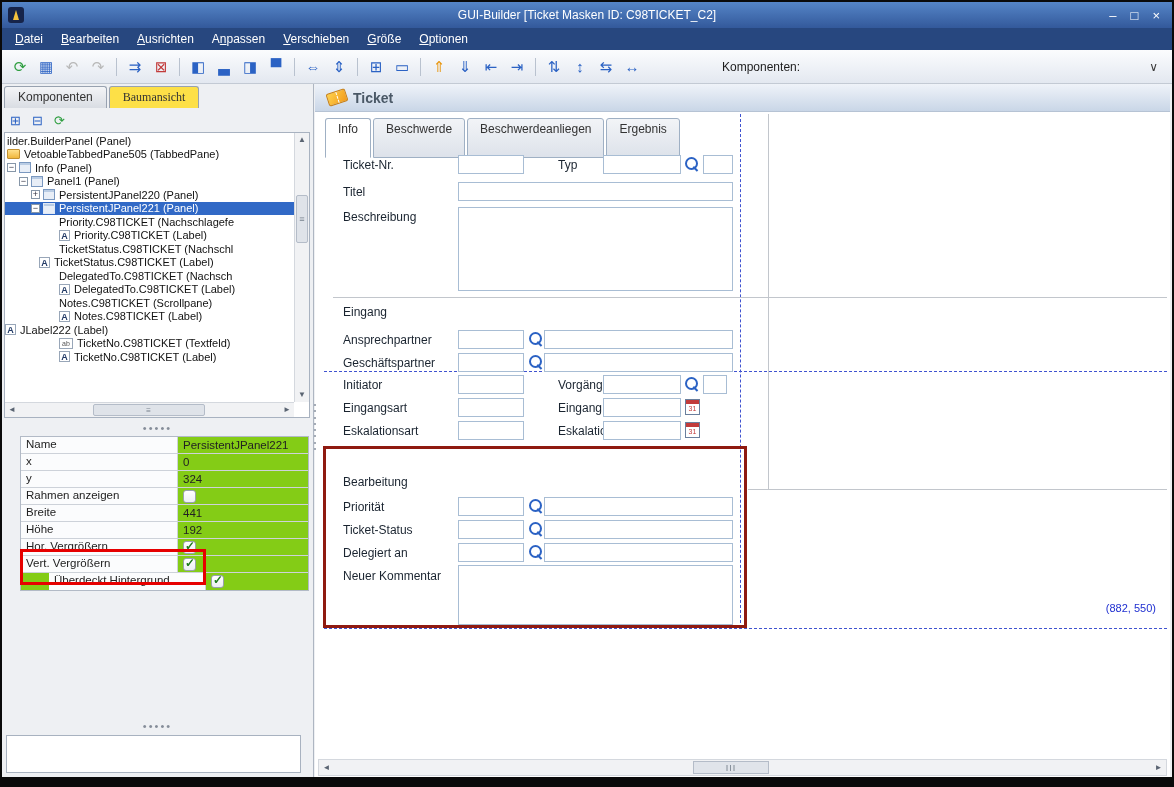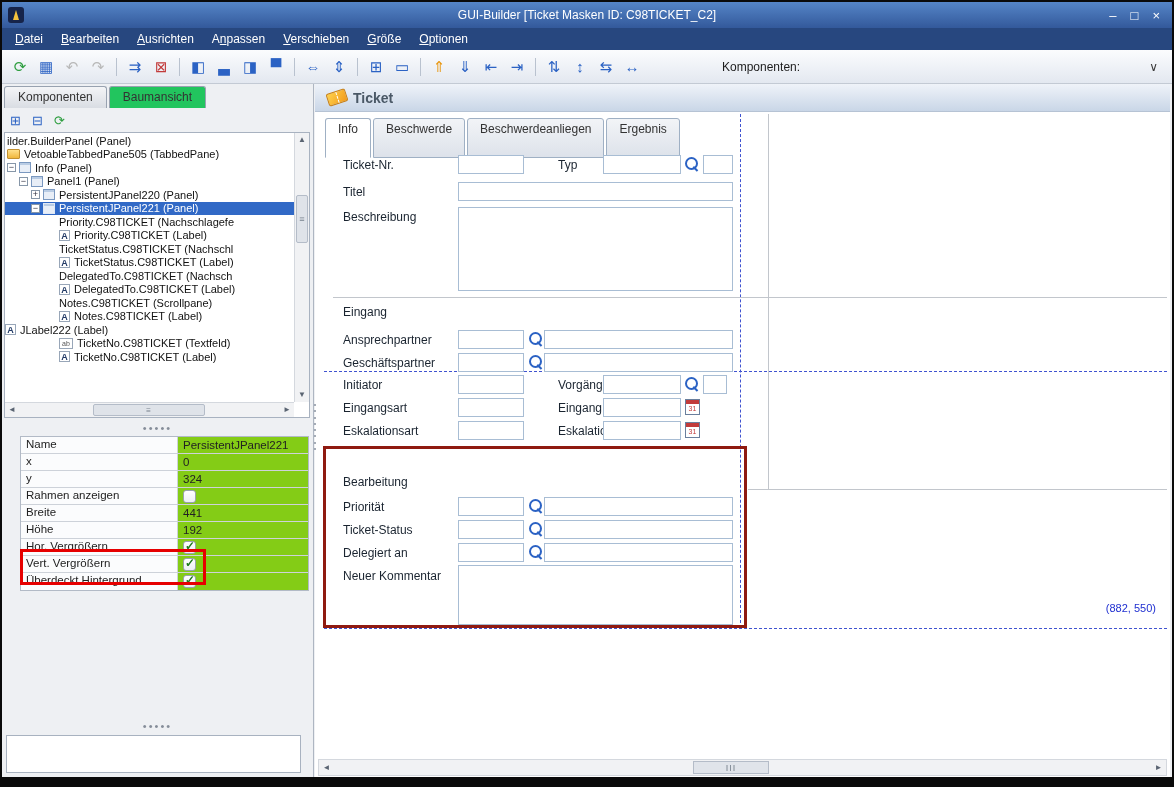--- a/index.html
+++ b/index.html
@@ -26,21 +26,21 @@
   .tb-glyph{font-size:15px;line-height:1;}
   .tbtn.sep{width:9px;position:relative;}
   .tbtn.sep::after{content:"";position:absolute;left:4px;top:3px;bottom:3px;width:1px;background:#b9c2cf;}
   .komp-label{margin-left:78px;color:#1d1d1d;white-space:nowrap;}
   .tb-chevron{margin-left:auto;margin-right:8px;color:#3b3b3b;font-size:12px;}
 
   
   .left-panel{position:absolute;left:0;top:82px;width:312px;bottom:0;background:#eef0f3;border-right:1px solid #aeb6c2;}
   .lp-tabs{position:absolute;left:2px;top:2px;height:22px;display:flex;}
   .lp-tab{padding:3px 13px;background:linear-gradient(#f4f5f7,#d9dde3);border:1px solid #98a2b0;border-bottom:none;border-radius:3px 3px 0 0;margin-right:2px;color:#333;white-space:nowrap;}
-  .lp-tab.active{background:#22c55e;}
+  .lp-tab.active{background:#fde047;font-family:Liberation Serif, serif;}
   .tree-toolbar{position:absolute;left:5px;top:27px;height:18px;display:flex;gap:5px;align-items:center;}
   .tt-btn{width:17px;height:16px;display:inline-flex;align-items:center;justify-content:center;font-size:13px;}
 
   .tree-wrap{position:absolute;left:2px;right:3px;top:48px;height:286px;background:#fff;border:1px solid #a8b2c0;}
   .tree-rows{position:absolute;left:0;top:1px;right:15px;bottom:15px;overflow:hidden;}
   .tree-row{height:13.5px;display:flex;align-items:center;white-space:nowrap;font-size:11px;color:#111;}
   .expander{display:none;width:9px;height:9px;border:1px solid #8696a8;background:#fff;color:#334;font-size:9px;line-height:7px;text-align:center;margin-right:3px;flex:none;}
   .tree-row[data-expander] .expander{display:inline-block;}
   .tree-row[data-expander="minus"] .expander::before{content:"−";}
   .tree-row[data-expander="plus"] .expander::before{content:"+";}
@@ -64,21 +64,21 @@
   .tree-hscroll .left{left:0;} .tree-hscroll .right{right:0;}
   .tree-vthumb{position:absolute;left:1px;right:1px;top:62px;height:48px;background:#dfe3e9;border:1px solid #b4bcc8;border-radius:2px;color:#78828e;font-size:9px;text-align:center;line-height:46px;}
   .tree-hthumb{position:absolute;top:1px;bottom:1px;left:88px;width:112px;background:#dfe3e9;border:1px solid #b4bcc8;border-radius:2px;color:#78828e;font-size:8px;text-align:center;line-height:11px;letter-spacing:1px;}
 
   .splitter-dots{position:absolute;left:0;right:0;text-align:center;color:#858d99;font-size:11px;letter-spacing:2px;height:10px;line-height:9px;}
   .splitter-dots.top{top:340px;}
   .splitter-dots.bottom{top:638px;}
 
   .prop-table{position:absolute;left:18px;right:4px;top:352px;background:#84cc16;border:1px solid #b2bac6;}
   .prop-row{display:flex;height:17px;border-bottom:1px solid #cdd2d9;position:relative;font-size:11.5px;}
-  .prop-row:last-child{border-bottom:none;}
+  .prop-row:last-child{border-bottom:none;padding-left:28px;}
   .prop-label{width:157px;border-right:1px solid #cdd2d9;padding:1px 5px;background:#fbfcfd;overflow:hidden;white-space:nowrap;}
   .prop-value{flex:1;padding:1px 5px;display:flex;align-items:center;overflow:hidden;white-space:nowrap;}
   .prop-row:not([data-type="checkbox"]) .prop-check{display:none;}
   .prop-check{width:13px;height:13px;border:1px solid #9aa2ad;border-radius:3px;background:linear-gradient(#ffffff,#eceff3);position:relative;}
   .prop-row.checked .prop-check::after{content:"✓";position:absolute;left:1px;top:-3px;color:#1d7a1d;font-weight:bold;font-size:12px;}
   .prop-row.highlighted::after{content:"";position:absolute;left:-1px;top:-7px;width:180px;height:30px;border:3px solid var(--red-bright);z-index:5;pointer-events:none;}
 
   .palette-box{position:absolute;left:4px;right:12px;top:651px;height:38px;background:#fff;border:1px solid #a8b2c0;}
 
   .vsplit{position:absolute;left:309px;top:402px;width:7px;height:46px;display:flex;flex-direction:column;align-items:center;justify-content:space-between;z-index:2;}
@@ -338,21 +338,21 @@
 
             <span class="node-icon"></span>
             <span class="tlabel">Priority.C98TICKET (Label)</span>
           </div>
 
           <div class="tree-row" style="padding-left: 54px;">
 
             <span class="tlabel">TicketStatus.C98TICKET (Nachschl</span>
           </div>
 
-          <div class="tree-row" data-icon="label" style="padding-left: 54px; text-align: center;">
+          <div class="tree-row" data-icon="label" style="padding-left: 34px; text-align: center;">
 
             <span class="node-icon"></span>
             <span class="tlabel">TicketStatus.C98TICKET (Label)</span>
           </div>
 
           <div class="tree-row" style="padding-left: 54px;">
 
             <span class="tlabel">DelegatedTo.C98TICKET (Nachsch</span>
           </div>
 

